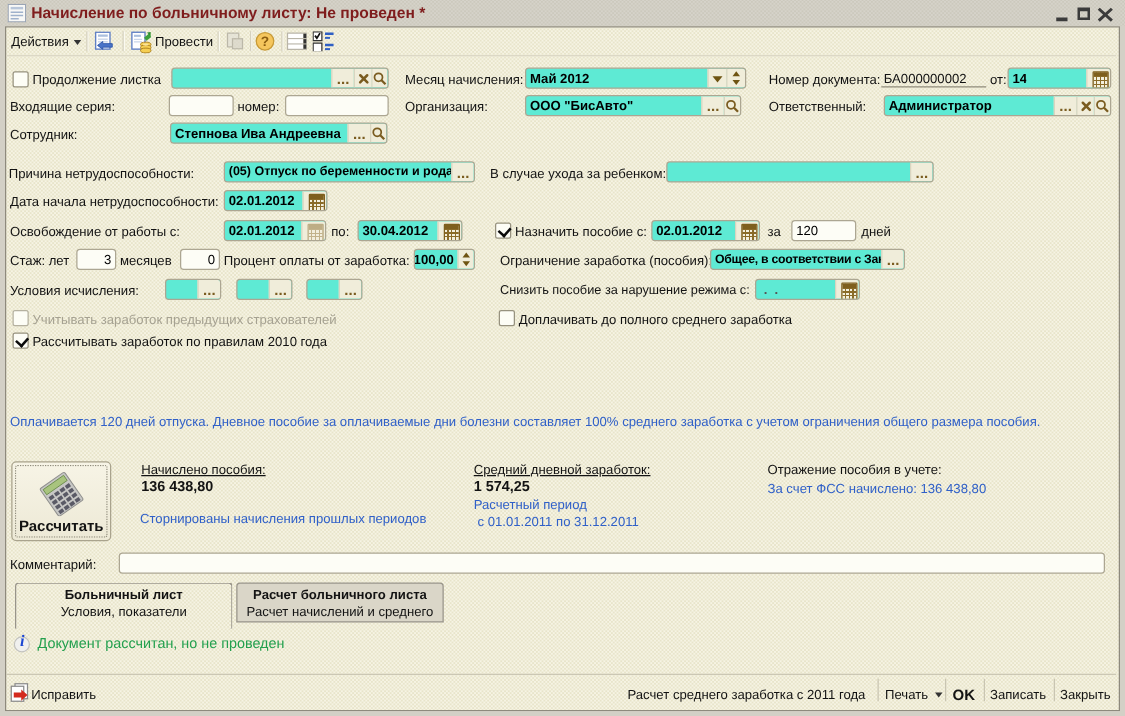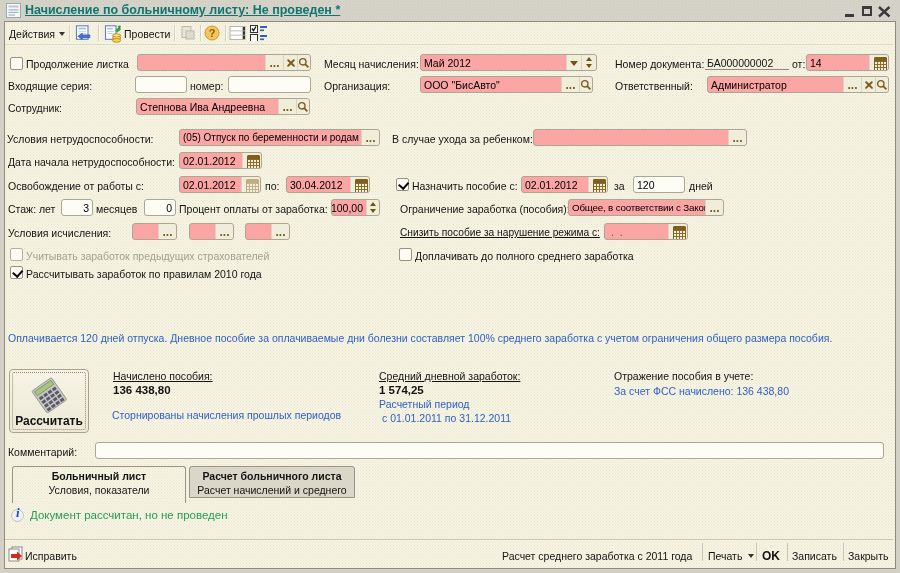--- a/index.html
+++ b/index.html
@@ -1,19 +1,19 @@
 <!DOCTYPE html>
 <html><head><meta charset="utf-8">
 <style>
 html,body{margin:0;padding:0;}
 body{width:900px;height:573px;overflow:hidden;background:#D3D0C6;font-family:"Liberation Sans",sans-serif;}
 #w{position:relative;width:900px;height:573px;}
 .l{position:absolute;font-size:10.5px;color:#131313;white-space:nowrap;line-height:12px;}
 .f{position:absolute;height:17px;box-sizing:border-box;background:#FDFDF6;border:1px solid #ACA692;border-radius:3px;font-size:10.5px;color:#000;line-height:14px;padding:1px 3px;white-space:nowrap;overflow:hidden;}
-.g{position:absolute;height:17px;box-sizing:border-box;border:1px solid #ACA692;border-radius:3px;background:#fca5a5;display:flex;overflow:hidden;}
+.g{position:absolute;height:17px;box-sizing:border-box;border:1px solid #ACA692;border-radius:3px;background:#5eead4;display:flex;overflow:hidden;font-weight:bold;}
 .g .t{flex:1;font-size:10.5px;color:#000;padding:0 3px;display:flex;align-items:center;white-space:nowrap;overflow:hidden;}
 .g .b{background:#F0EDDA;border-left:1px solid #D9D5C0;display:flex;align-items:center;justify-content:center;flex:0 0 auto;}
 .dots{width:17px;color:#7A5C20;font-weight:bold;font-size:12px;align-items:flex-end !important;}
 .dots::after{content:"...";line-height:8px;position:relative;top:-3px;}
 .xg{width:13px;position:relative;}
 .xg::before,.xg::after{content:"";position:absolute;left:1.5px;top:7px;width:10px;height:2.2px;background:#7A5C20;border-radius:1px;}
 .xg::before{transform:rotate(45deg);}
 .xg::after{transform:rotate(-45deg);}
 .cb{position:absolute;width:13px;height:13px;box-sizing:border-box;background:#FDFDF6;border:1px solid #97927F;border-radius:2px;}
 .cb.c::after{content:"";position:absolute;left:1.5px;top:1.5px;width:7px;height:4.5px;border-left:2.4px solid #0a0a0a;border-bottom:2.4px solid #0a0a0a;transform:rotate(-48deg);}
@@ -35,21 +35,21 @@
 <div style="position:absolute;left:0;top:21px;width:4px;height:552px;background:#D3D0C6;"></div>
 <div style="position:absolute;left:0;top:569px;width:900px;height:4px;background:#D3D0C6;"></div>
 
 <svg style="position:absolute;left:6px;top:3px;" width="15" height="15" viewBox="0 0 15 15">
  <rect x="0.5" y="0.5" width="14" height="14" fill="#F8F8F6" stroke="#9AA5B5"></rect>
  <rect x="2.5" y="2.5" width="10" height="2" fill="#B8C6DA"></rect>
  <rect x="2.5" y="6.2" width="10" height="1.2" fill="#9FB2CC"></rect>
  <rect x="2.5" y="8.8" width="10" height="1.2" fill="#9FB2CC"></rect>
  <rect x="2.5" y="11.4" width="6.5" height="1.2" fill="#9FB2CC"></rect>
 </svg>
-<div class="l bold" style="left:25px;top:4px;font-size:12.5px;color:#0f766e;text-decoration:underline;">Начисление по больничному листу: Не проведен *</div>
+<div class="l bold" style="left:25px;top:4px;font-size:12.5px;color:#7f1d1d;">Начисление по больничному листу: Не проведен *</div>
 <div style="position:absolute;left:845px;top:14px;width:9px;height:3px;background:#3b3b3b;"></div>
 <div style="position:absolute;left:862px;top:6px;width:10px;height:10px;box-sizing:border-box;border:2px solid #3b3b3b;border-top-width:3px;"></div>
 <svg style="position:absolute;left:878px;top:6px;" width="13" height="12" viewBox="0 0 13 12">
  <path d="M1 1 L11.5 10.5 M11.5 1 L1 10.5" stroke="#3b3b3b" stroke-width="2.4"></path>
 </svg>
 
 <div style="position:absolute;left:5px;top:22px;width:888px;height:22px;border-bottom:1px solid #DCD8C6;"></div>
 <div class="l" style="left:9px;top:28px;">Действия</div>
 <div style="position:absolute;left:59px;top:32px;width:0;height:0;border:3.5px solid transparent;border-top:4px solid #333;"></div>
 <div class="tb-sep" style="left:69px;"></div>
@@ -170,21 +170,21 @@
   <div class="t">Степнова Ива Андреевна</div>
       <div class="b dots"></div>
   <div class="b">
         <svg width="12" height="12" viewBox="0 0 12 12">
           <circle cx="4.8" cy="4.8" r="3.2" fill="none" stroke="#7A5C20" stroke-width="1.4"></circle>
           <line x1="7.2" y1="7.2" x2="10.4" y2="10.4" stroke="#7A5C20" stroke-width="1.8"></line>
         </svg>
       </div>
 </div>
 
-<div class="l" style="left:7px;top:133px;">Условия нетрудоспособности:</div>
+<div class="l" style="left:7px;top:133px;">Причина нетрудоспособности:</div>
 <div class="g" style="left:179px;top:129px;width:201px;">
   <div class="t" style="font-size:10px;">(05) Отпуск по беременности и родам</div>
       <div class="b dots"></div>
 </div>
 <div class="l" style="left:392px;top:133px;">В случае ухода за ребенком:</div>
 <div class="g" style="left:533px;top:129px;width:214px;">
   <div class="t"></div>
       <div class="b dots"></div>
 </div>
 
@@ -238,21 +238,21 @@
       <div class="b dots"></div>
     </div>
 <div class="g" style="left:189px;top:223px;width:45px;">
       <div class="t"></div>
       <div class="b dots"></div>
     </div>
 <div class="g" style="left:245px;top:223px;width:45px;">
       <div class="t"></div>
       <div class="b dots"></div>
     </div>
-<div class="l" style="left:400px;top:227px;font-size:10.2px;text-decoration:underline;">Снизить пособие за нарушение режима с:</div>
+<div class="l" style="left:400px;top:227px;font-size:10.2px;">Снизить пособие за нарушение режима с:</div>
 <div class="g" style="left:604px;top:223px;width:84px;">
   <div class="t" style="color:#555;">&nbsp;.&nbsp;&nbsp;.</div>
       <div class="b cal" style="width:18px;"></div>
 </div>
 
 <div class="cb" style="left:10px;top:248px;border-color:#B5B1A0;"></div>
 <div class="l grey" style="left:26px;top:250px;">Учитывать заработок предыдущих страхователей</div>
 <div class="cb" style="left:399px;top:248px;"></div>
 <div class="l" style="left:415px;top:250px;">Доплачивать до полного среднего заработка</div>
 

